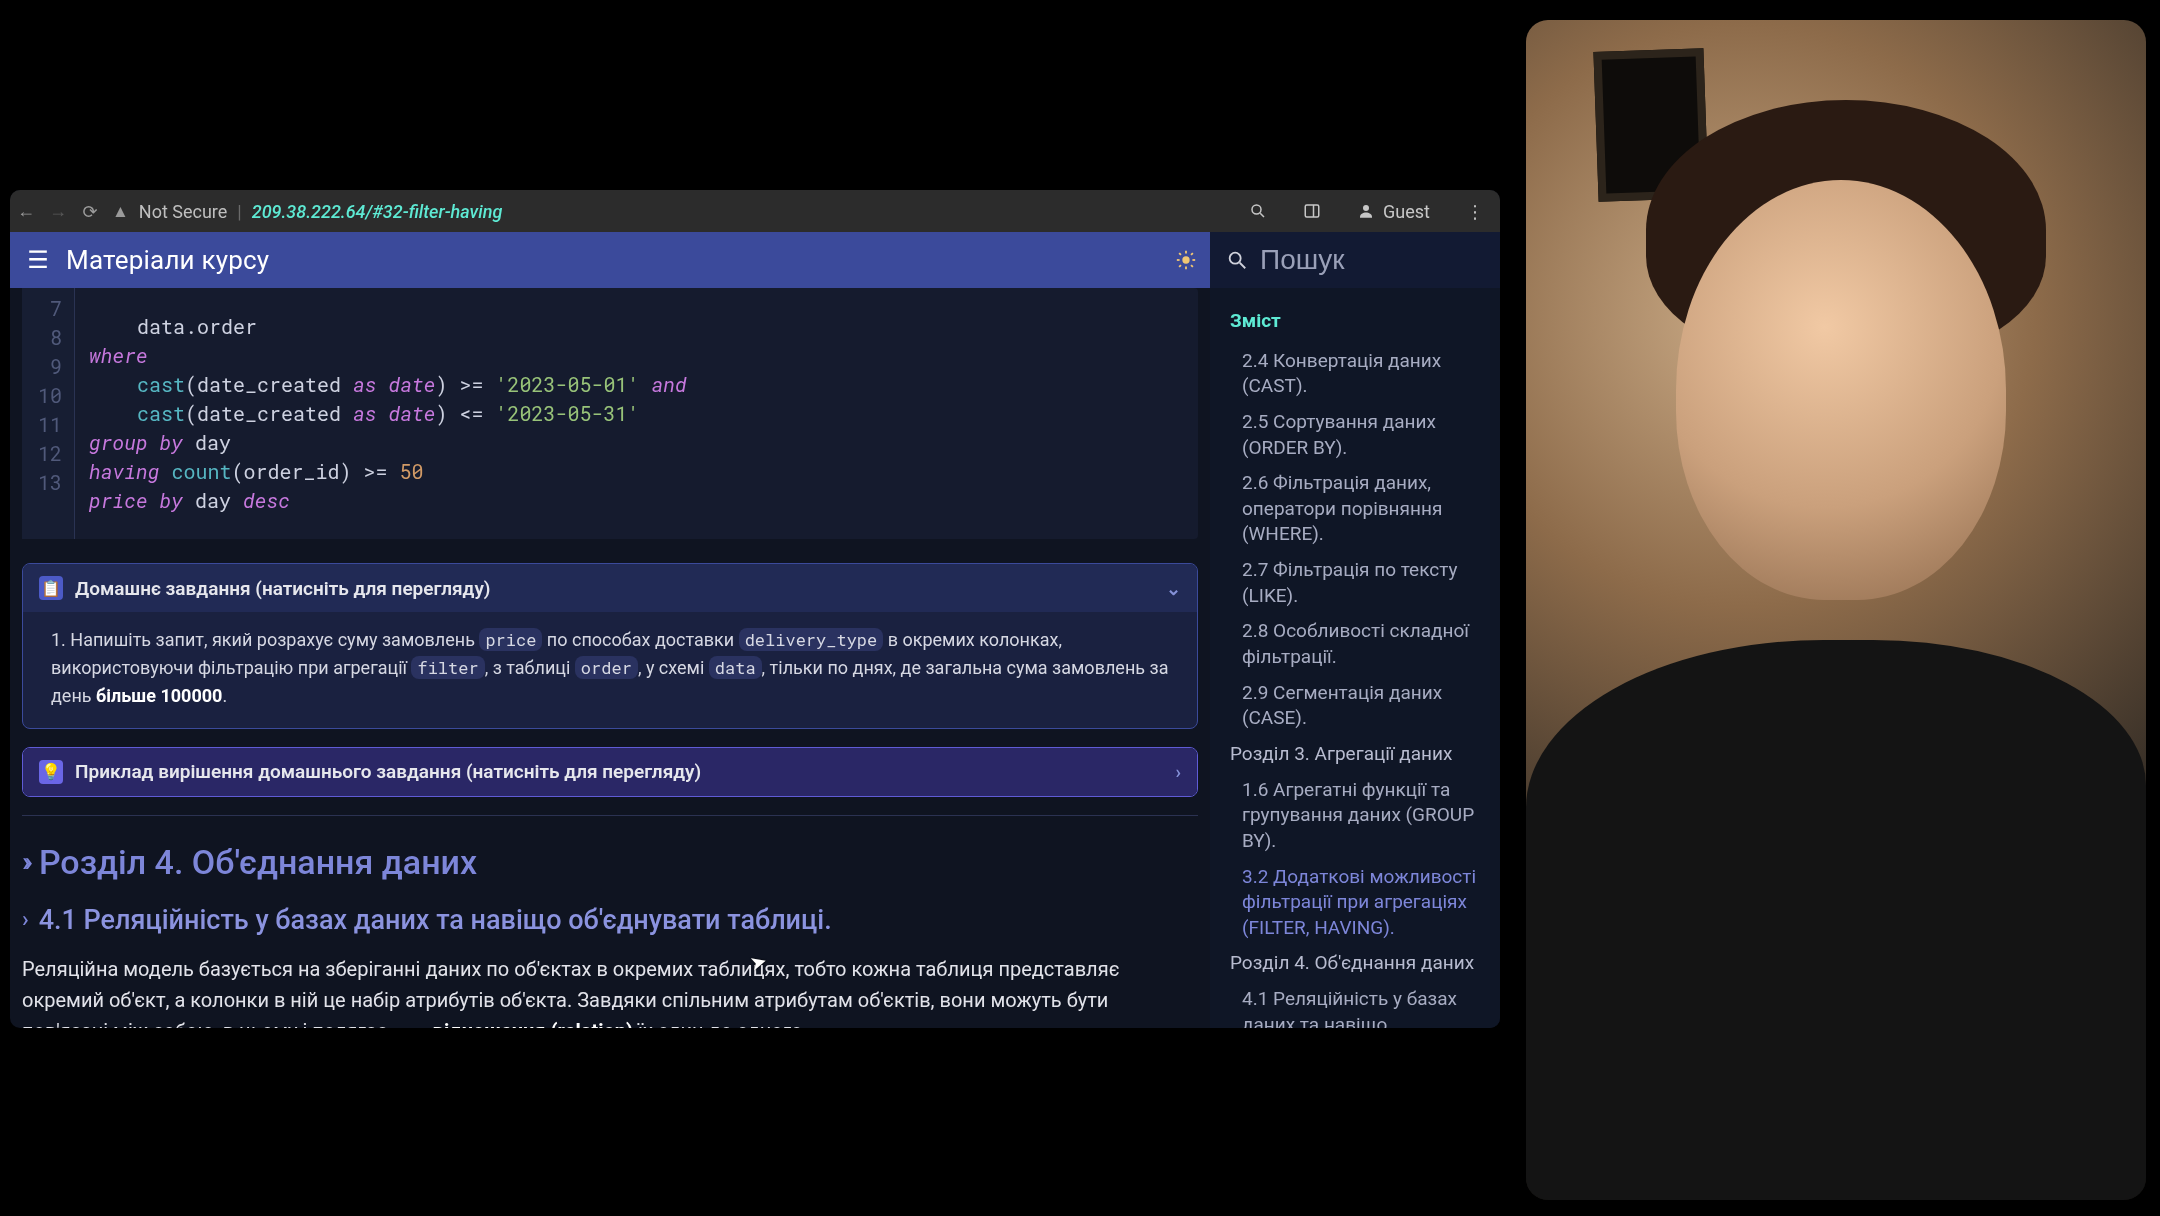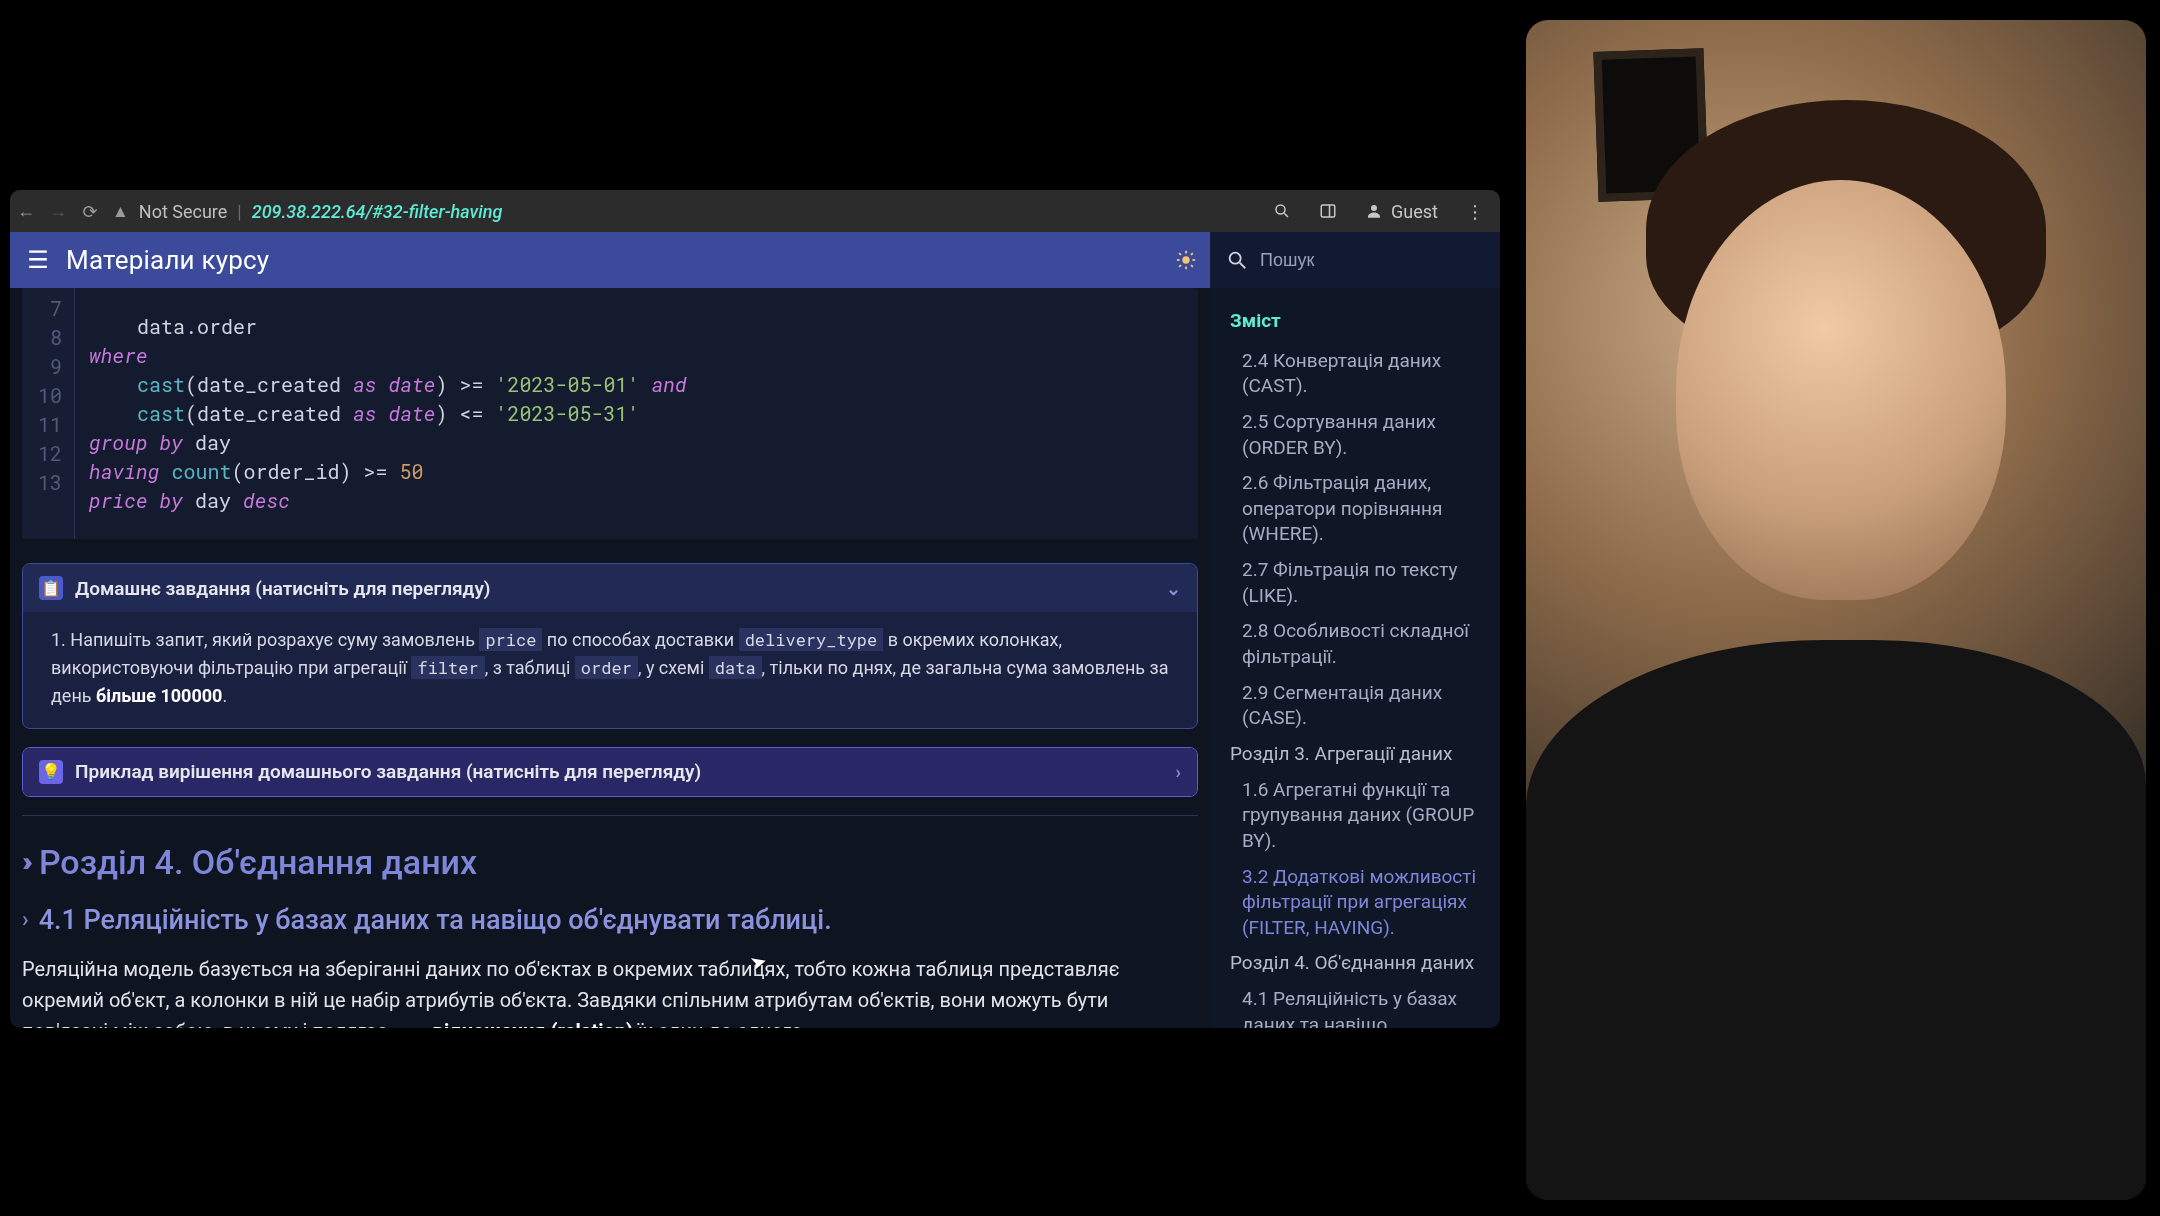--- a/index.html
+++ b/index.html
@@ -9,32 +9,32 @@
   
   .browser { position: absolute; left: 10px; top: 190px; width: 1490px; height: 838px; background: #0f1421; border-radius: 10px; overflow: hidden; color: #e6e7ed; }
   .chrome-bar { display:flex; align-items:center; height: 42px; background:#2c2c2c; font-size:18px; color:#c7c7c7; }
   .chrome-bar .nav-btn { width:32px; text-align:center; color:#9a9a9a; cursor:pointer; }
   .chrome-bar .nav-btn.disabled { color:#5a5a5a; }
   .chrome-bar .addr { display:flex; align-items:center; gap:10px; margin-left:6px; flex:1; }
   .chrome-bar .warn { color:#9a9a9a; font-size:17px; }
   .chrome-bar .ns   { color:#bfbfbf; }
   .chrome-bar .sep  { color:#6a6a6a; }
   .chrome-bar .url  { color:#5eead4; font-weight:500;font-style:italic; }
-  .chrome-bar .right { display:flex; align-items:center; gap:28px; padding:0 16px; color:#c7c7c7; }
+  .chrome-bar .right { display:flex; align-items:center; gap:36px; padding:0 16px; color:#c7c7c7; }
   .chrome-bar .guest { display:flex; align-items:center; gap:8px; }
 
   
   .app-header { display:flex; align-items:center; height:56px; background:#3b4a9b; color:#fff; }
   .app-header .menu  { width:56px; text-align:center; font-size:24px; cursor:pointer; }
   .app-header .title { font-size:26px; letter-spacing:.2px; }
   .app-header .spacer{ flex:1; }
   .app-header .bright{ width:48px; text-align:center; font-size:22px; color:#f0c674; cursor:pointer; }
   .searchbox { display:flex; align-items:center; gap:12px; width:290px; height:56px; background:#121a33; padding:0 16px; }
   .searchbox .mag { color:#d0d2dc; font-size:22px; }
-  .searchbox input { flex:1; background:transparent; border:none; outline:none; color:#cfd1dc; font-size:18px; }
+  .searchbox input { flex:1; background:transparent; border:none; outline:none; color:#cfd1dc; font-size:28px; }
   .searchbox input::placeholder { color:#9aa0b8; }
 
   
   .app-body { display:flex; height: calc(100% - 56px - 42px); }
   .content  { flex:1; padding:0 0 24px 0; overflow: hidden; }
   .toc      { width:290px; background:#0f1626; padding:20px 16px 0 20px; font-size:19px; line-height:1.35; }
   .toc .toc-title { font-weight:700; color:#5eead4; margin-bottom:14px; }
   .toc a { display:block; color:#a7acc2; text-decoration:none; margin:8px 0 10px 12px; cursor:pointer; }
   .toc a.section { margin-left:0; color:#b8bcd0; }
   .toc a.active { color:#7d86d9; }
@@ -50,21 +50,21 @@
 
   
   .panel { margin:0 12px 18px 12px; border:1px solid #3b4a9b; border-radius:8px; background:#1a2140; overflow:hidden; }
   .panel.purple { border-color:#5f5bd6; background:#201f4a; }
   .panel-head { display:flex; align-items:center; gap:12px; padding:12px 16px; background:#212a55; font-size:19px; font-weight:600; cursor:pointer; }
   .panel.purple .panel-head { background:#2a2766; }
   .panel-head .picon { display:inline-flex; align-items:center; justify-content:center; width:24px; height:24px; border-radius:4px; background:#4c5ac7; color:#fff; font-size:16px; }
   .panel.purple .panel-head .picon { background:#6a66e6; }
   .panel-head .chev { margin-left:auto; color:#8591d8; font-size:18px; }
   .panel-body { padding:14px 22px 18px 28px; font-size:18px; line-height:1.55; color:#d6d8e3; }
-  .panel-body code { background:#2a3260; padding:0 6px; border-radius:0; font-family:"Roboto Mono",monospace; font-size:17px; }
+  .panel-body code { background:#2a3260; padding:0 6px; border-radius:8px; font-family:"Roboto Mono",monospace; font-size:17px; }
   .panel-body b { color:#fff; }
 
   hr.sep-line { border:none; border-top:1px solid #2b3252; margin:10px 12px 26px 12px; }
 
   
   h1.sec { display:flex; align-items:center; gap:12px; color:#7d86d9; font-size:34px; font-weight:500; margin:6px 12px 22px 12px; }
   h1.sec .chevrons { color:#7d86d9; font-size:28px; letter-spacing:-6px; }
   h2.sub { display:flex; align-items:center; gap:10px; color:#8b93df; font-size:27px; font-weight:500; margin:0 12px 18px 12px; }
   h2.sub .chevron { color:#7d86d9; font-size:22px; }
   .para { color:#e2e3ea; font-size:20px; line-height:1.55; margin:0 12px 18px 12px; }

